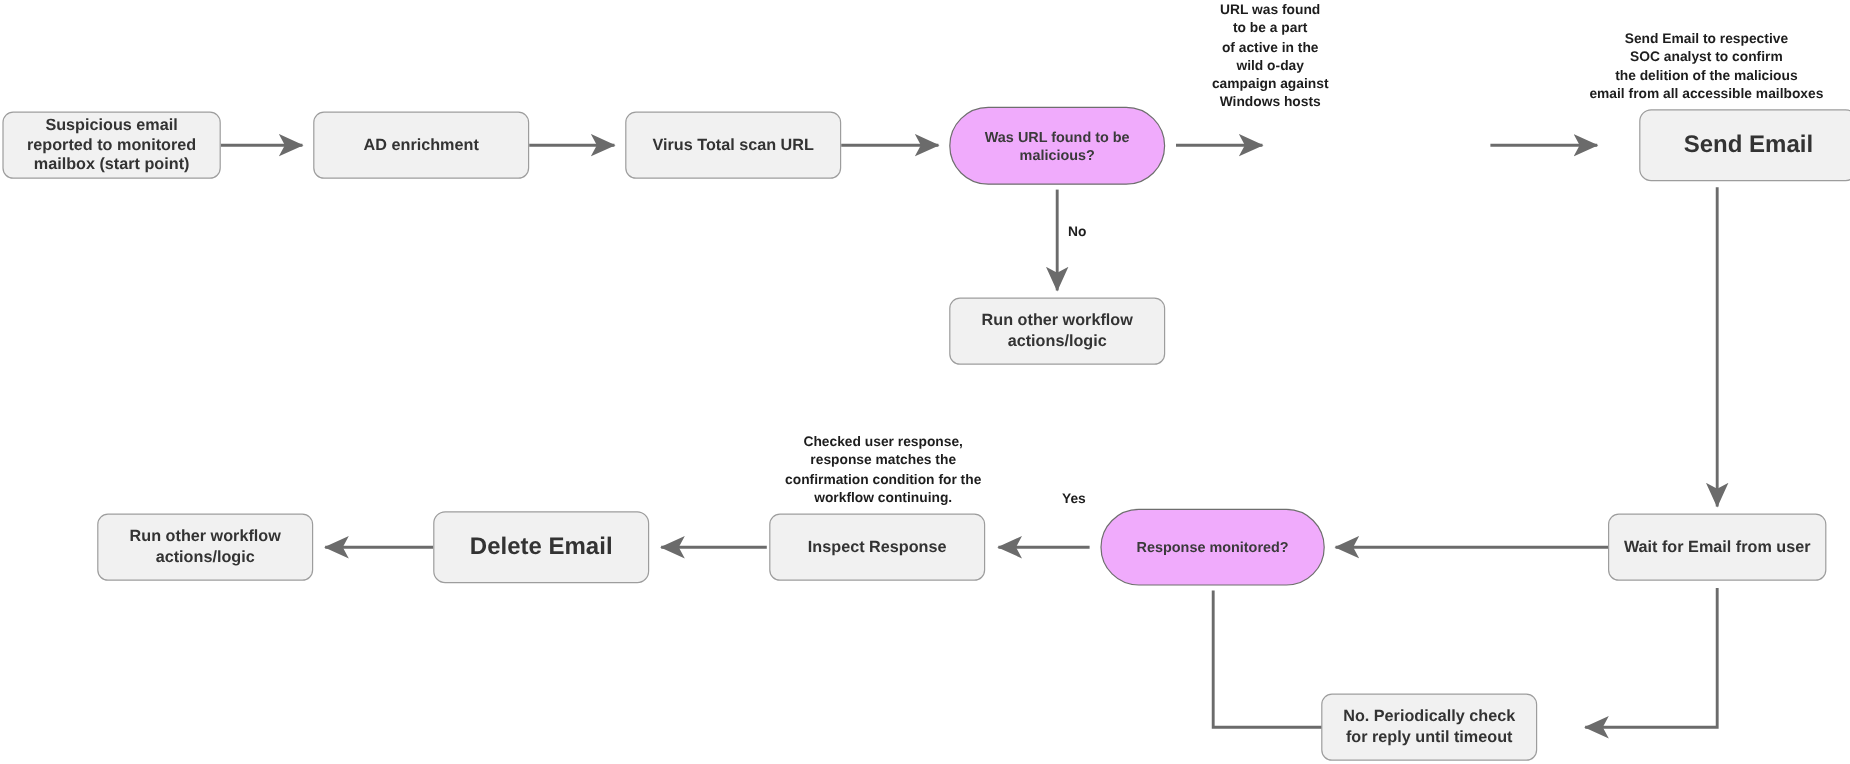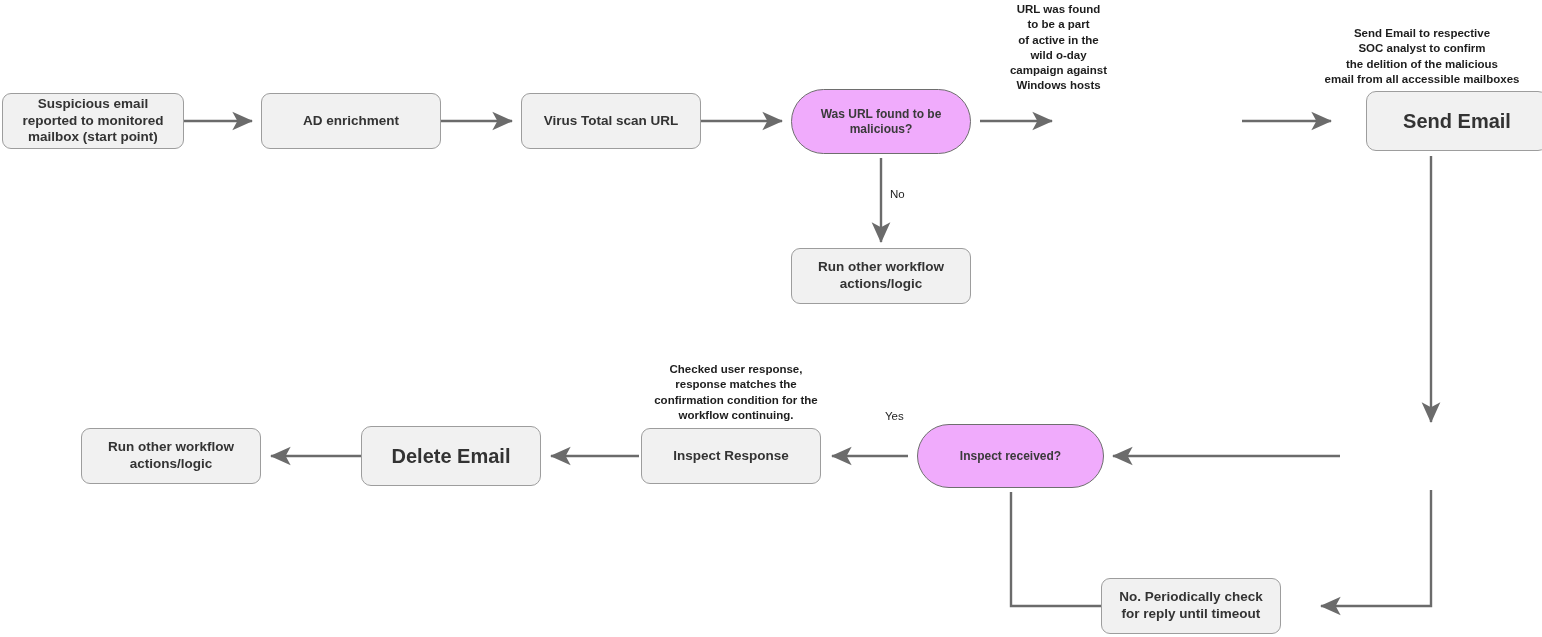--- a/index.html
+++ b/index.html
@@ -62,21 +62,21 @@
     text-align: center;
     font-size: 11.5px;
     font-weight: bold;
     color: #1d1d1d;
     line-height: 1.33;
     z-index: 3;
   }
   .edge-label {
     position: absolute;
     font-size: 11.5px;
-    font-weight: normal;
+    font-weight: bold;
     color: #1d1d1d;
     background: #ffffff;
     padding: 0 2px;
     z-index: 3;
   }
 </style>
 </head>
 <body>
 
 <div id="canvas">
@@ -110,22 +110,23 @@
 
   <div class="node process" style="left:521px; top:93px;  width:180px; height:56px;">Virus Total scan URL</div>
 
   <div class="node decision" style="left:791px; top:89px;  width:180px; height:65px;">Was URL found to be malicious?</div>
 
 
   <div class="node process big" style="left:1340px;top:91px;  width:182px; height:60px;margin-left:26px;">Send Email</div>
 
   <div class="node process" style="left:791px; top:248px; width:180px; height:56px;">Run other workflow actions/logic</div>
 
+  <div class="node process" style="left:1340px;top:428px; width:182px; height:56px;">Wait for Email from user</div>
 
-  <div class="node decision" style="left:917px; top:424px; width:187px; height:64px;">Inspect received?</div>
+  <div class="node decision" style="left:917px; top:424px; width:187px; height:64px;">Response monitored?</div>
 
   <div class="node process" style="left:641px; top:428px; width:180px; height:56px;">Inspect Response</div>
 
   <div class="node process big" style="left:361px; top:426px; width:180px; height:60px;">Delete Email</div>
 
   <div class="node process" style="left:81px;  top:428px; width:180px; height:56px;">Run other workflow actions/logic</div>
 
   <div class="node process" style="left:1101px;top:578px; width:180px; height:56px;">No. Periodically check for reply until timeout</div>
 
   <div class="annotation" style="left: 946px; top: 2px; width: 225px; white-space: pre-line;">URL was found

